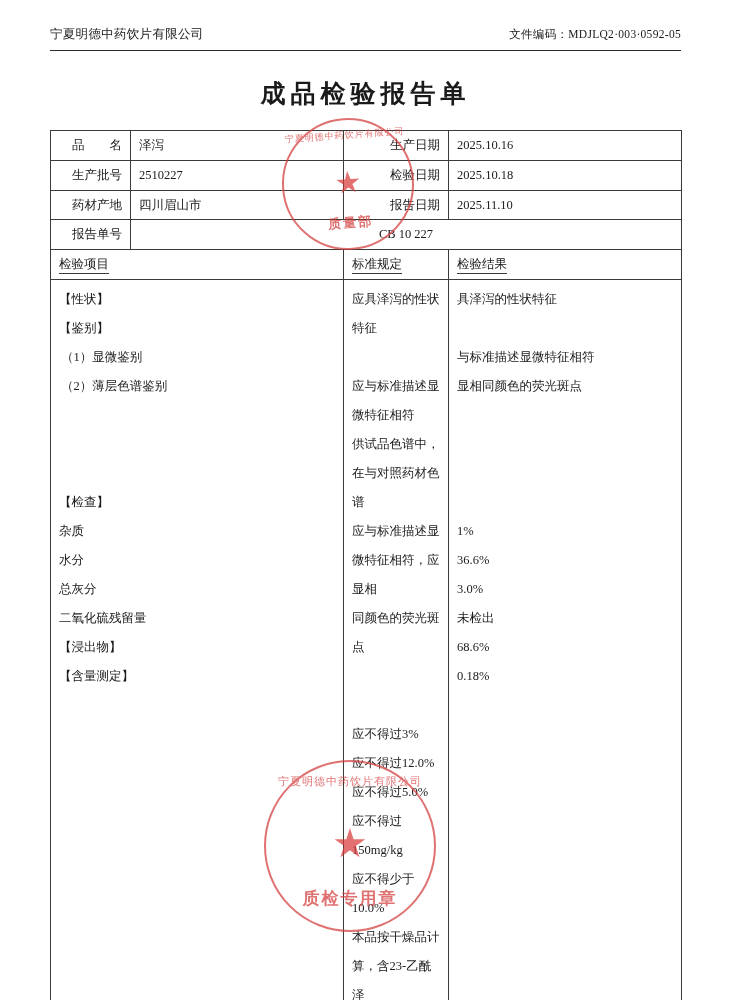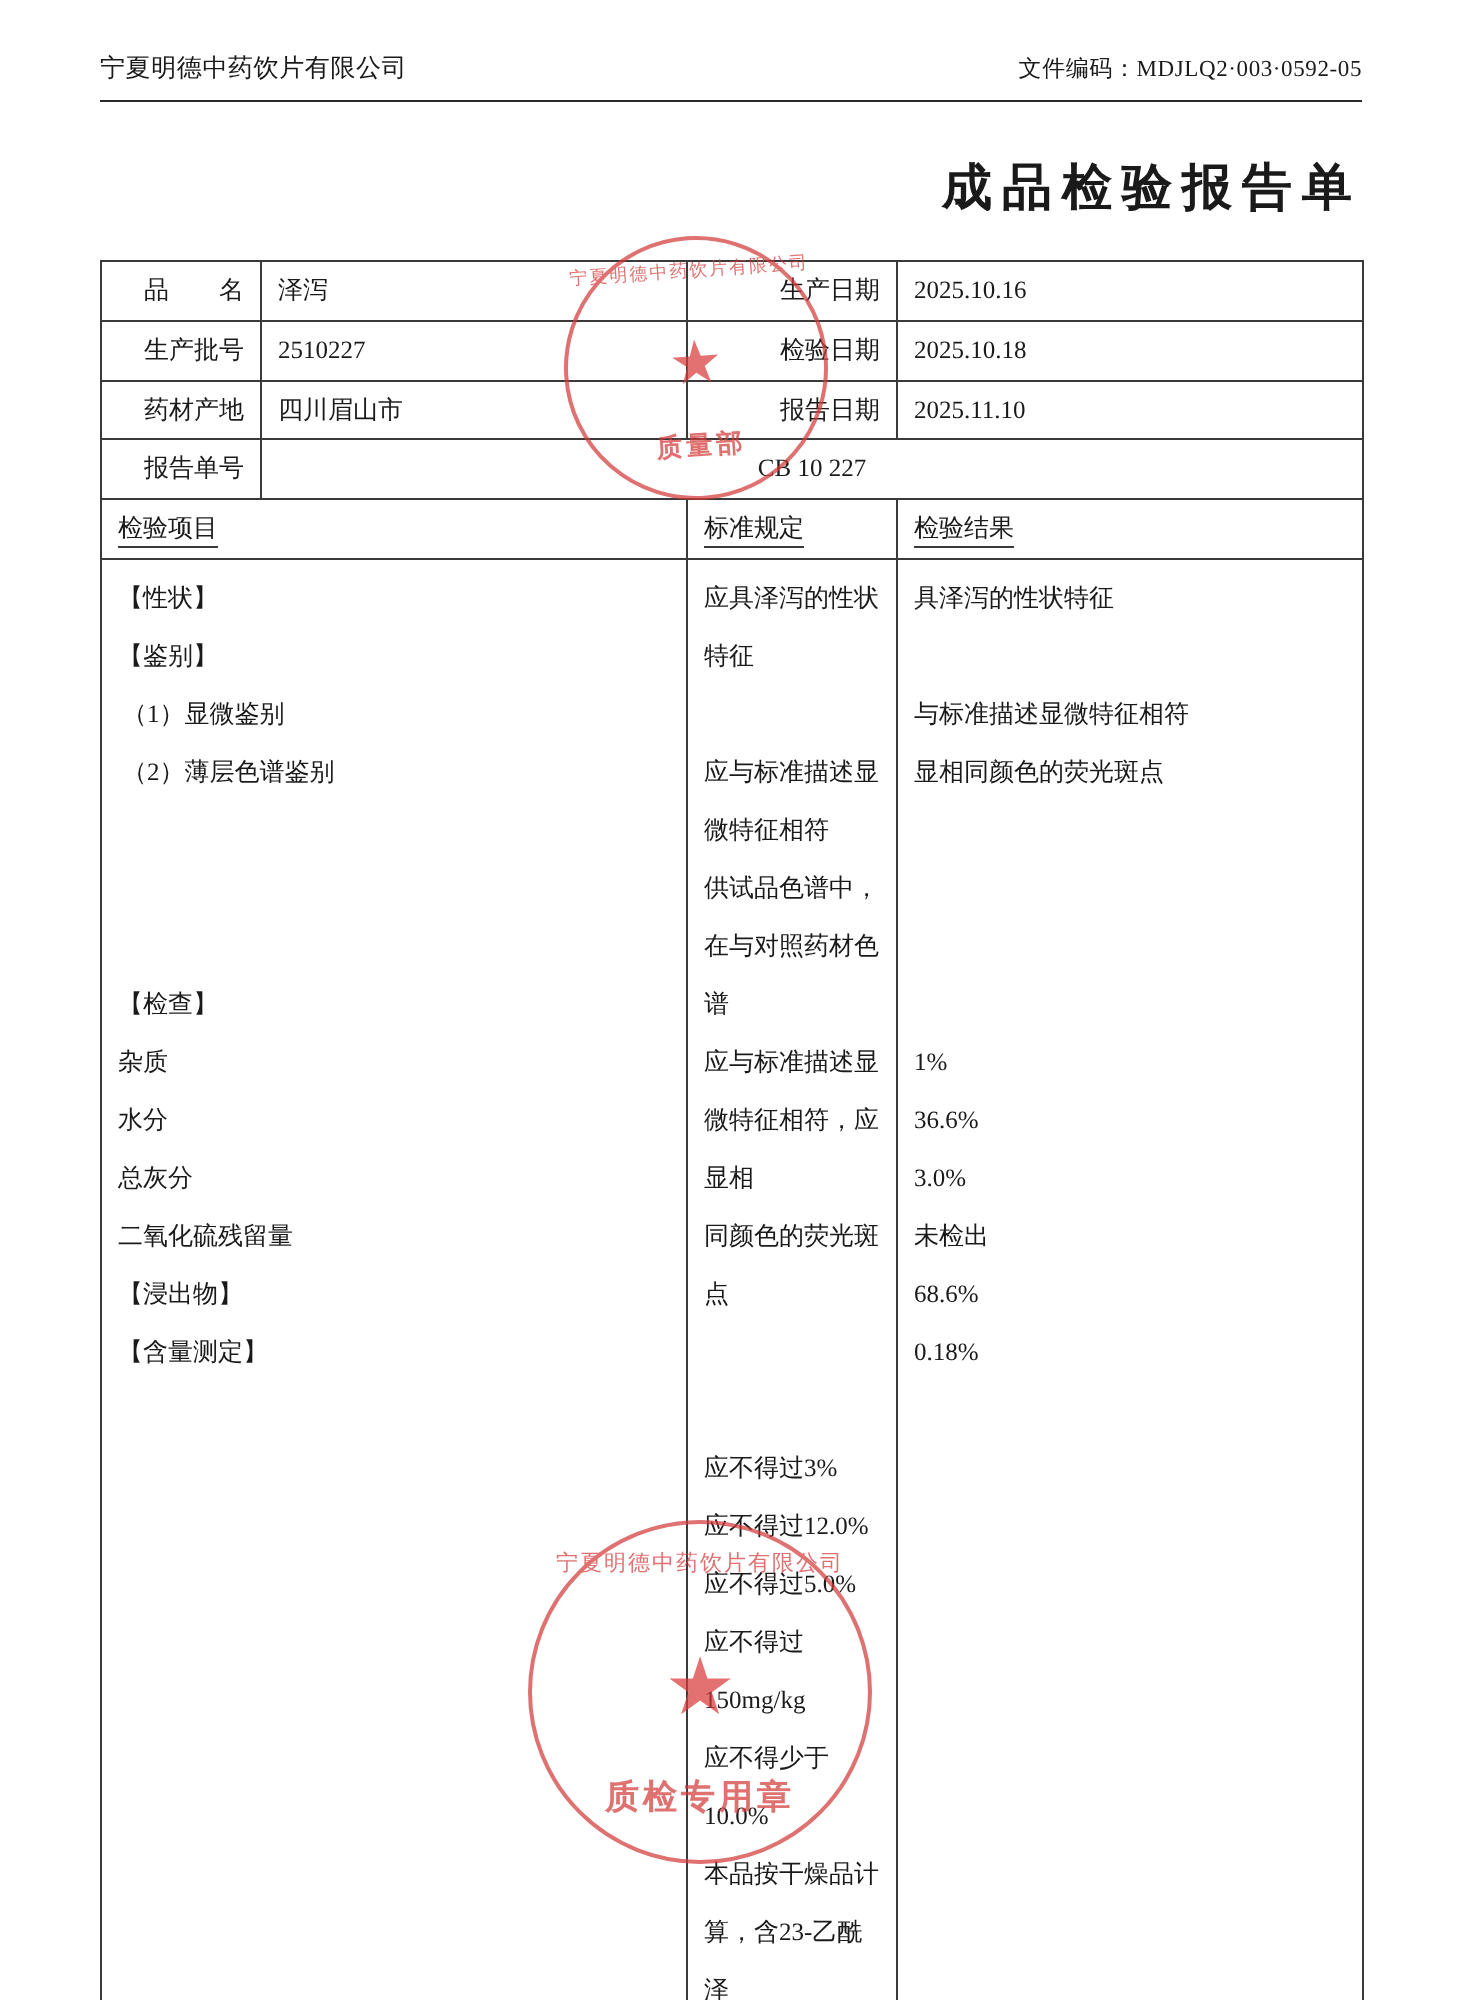--- a/index.html
+++ b/index.html
@@ -30,21 +30,21 @@
     letter-spacing: 0.3px;
   }
   .header-left { white-space: nowrap; }
   .header-right { white-space: nowrap; font-size: 11.5px; }
   .hr-line {
     border: 0;
     border-top: 1px solid #2b2b2b;
     margin: 7px 0 0 0;
   }
   .doc-title {
-    text-align: right;
+    text-align: center;
     font-size: 25px;
     font-weight: bold;
     letter-spacing: 5px;
     margin: 26px 0 20px 0;
   }
   table.main {
     width: 100%;
     border-collapse: collapse;
     table-layout: fixed;
     font-size: 12.5px;

